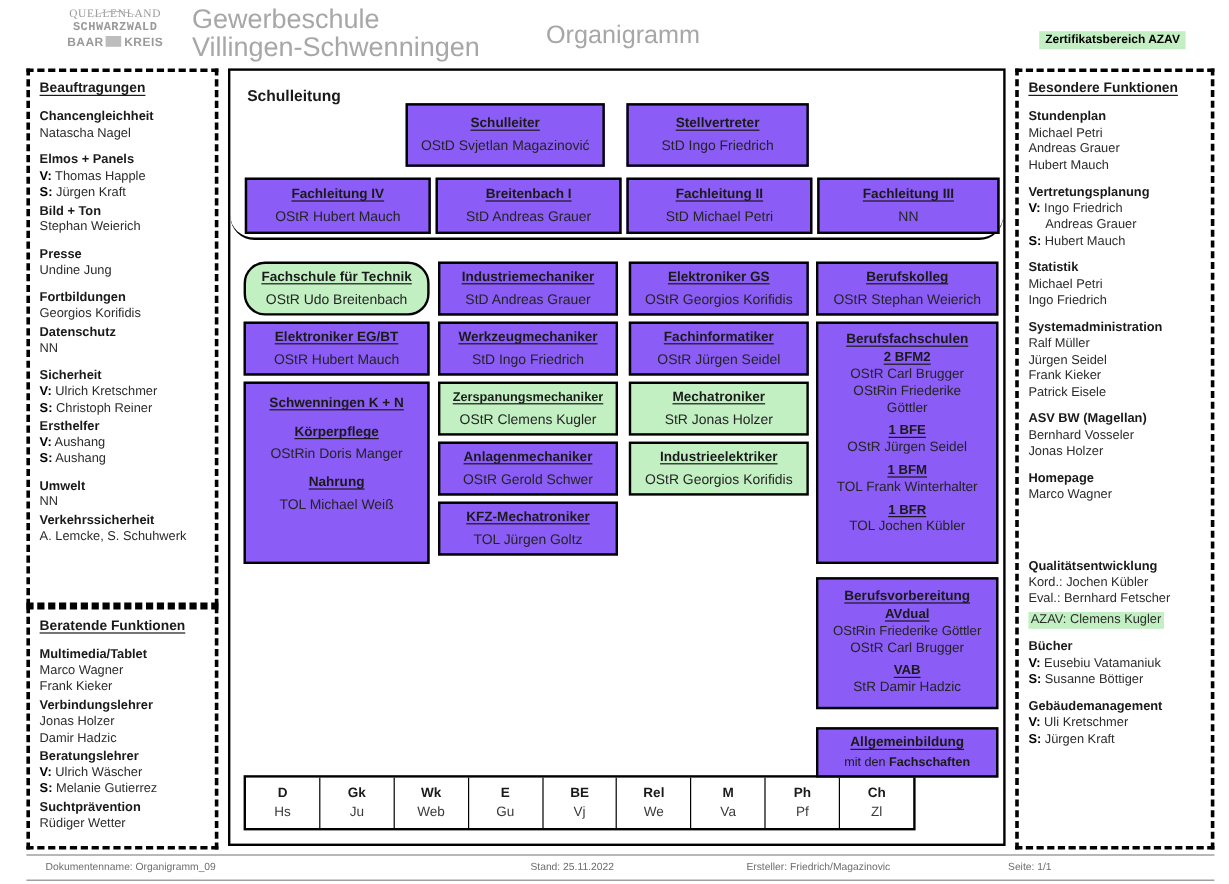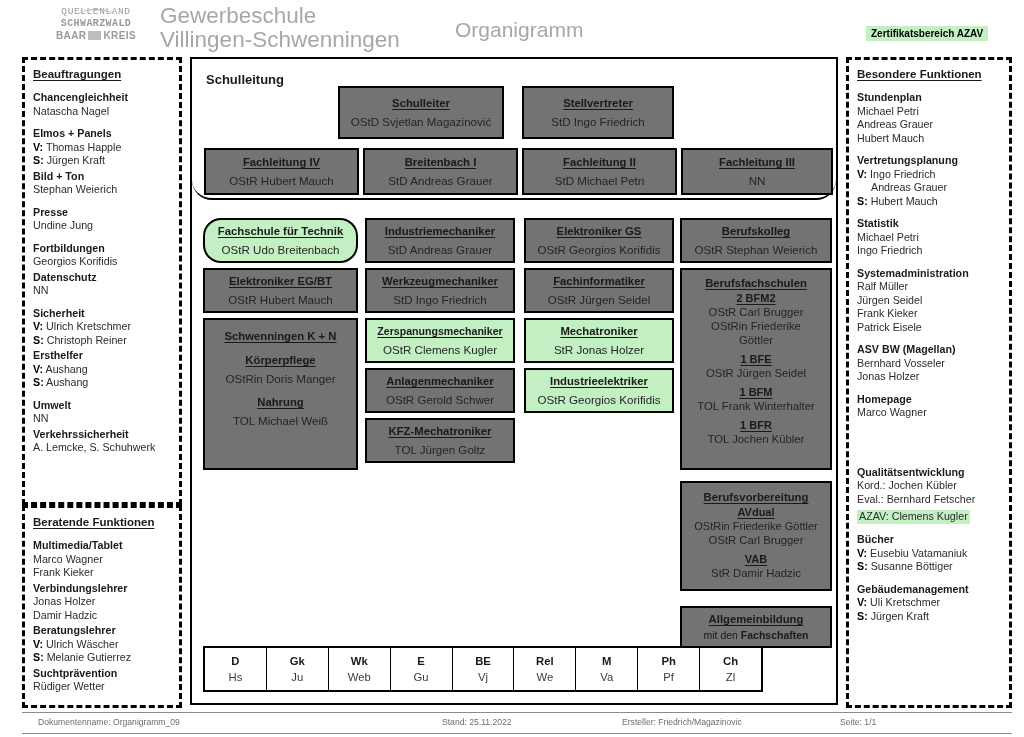--- a/index.html
+++ b/index.html
@@ -11,21 +11,21 @@
     position: relative;
     overflow: hidden;
   }
 
   
   #header { position: absolute; left: 0; top: 0; width: 1024px; height: 55px; }
   .logo {
     position: absolute; left: 44px; top: 6px; width: 104px; height: 44px;
     text-align: center; color: #9a9a9a;
   }
-  .logo .l1 { font-size: 9.5px; letter-spacing: .6px; line-height: 12px; font-family: Liberation Mono, monospace; }
+  .logo .l1 { font-size: 9.5px; letter-spacing: .6px; line-height: 12px; font-family: Liberation Serif, serif; }
   .logo .l2 { font-size: 10px; letter-spacing: .4px; line-height: 11.5px; font-weight: 600; font-family: Liberation Mono, monospace; }
   .logo .l3 { font-size: 10px; letter-spacing: .4px; line-height: 11.5px; font-weight: 600; }
   .logo .mark { display:inline-block; width:13px; height:9px; background:#bdbdbd; vertical-align:-1px; margin:0 2px; }
   .logo .swoosh { position:absolute; left:33px; top:3px; width:38px; height:7px;
      border-top:1.3px solid #b5b5b5; border-radius:50%/100% 100% 0 0; }
 
   .school-name {
     position: absolute; left: 160px; top: 4px;
     font-size: 22.5px; color: #a7a7a7; line-height: 24px; font-weight: 400;
   }
@@ -76,21 +76,21 @@
     position: absolute; left: 192px; top: 200px; width: 644px; height: 503px;
   }
 
   .section-label {
     position: absolute; left: 14px; top: 13px;
     font-size: 13px; font-weight: bold;
   }
 
   
   .box {
-    position: absolute; border: 2px solid #000; background: #737373;
+    position: absolute; border: 2px solid #000; background: #8b5cf6;
     display: flex; flex-direction: column; align-items: center;
     justify-content: center; text-align: center; padding: 2px 3px;
   }
   .box.shadowed::after {
     content: ""; position: absolute; left: -14px; top: -12px;
     width: 100%; height: 100%; background: #bfbfbf; z-index: -1;
   }
   .box.green { background: #c3f0c3; }
   .bx-title {
     font-size: 11.3px; font-weight: bold; text-decoration: underline;

